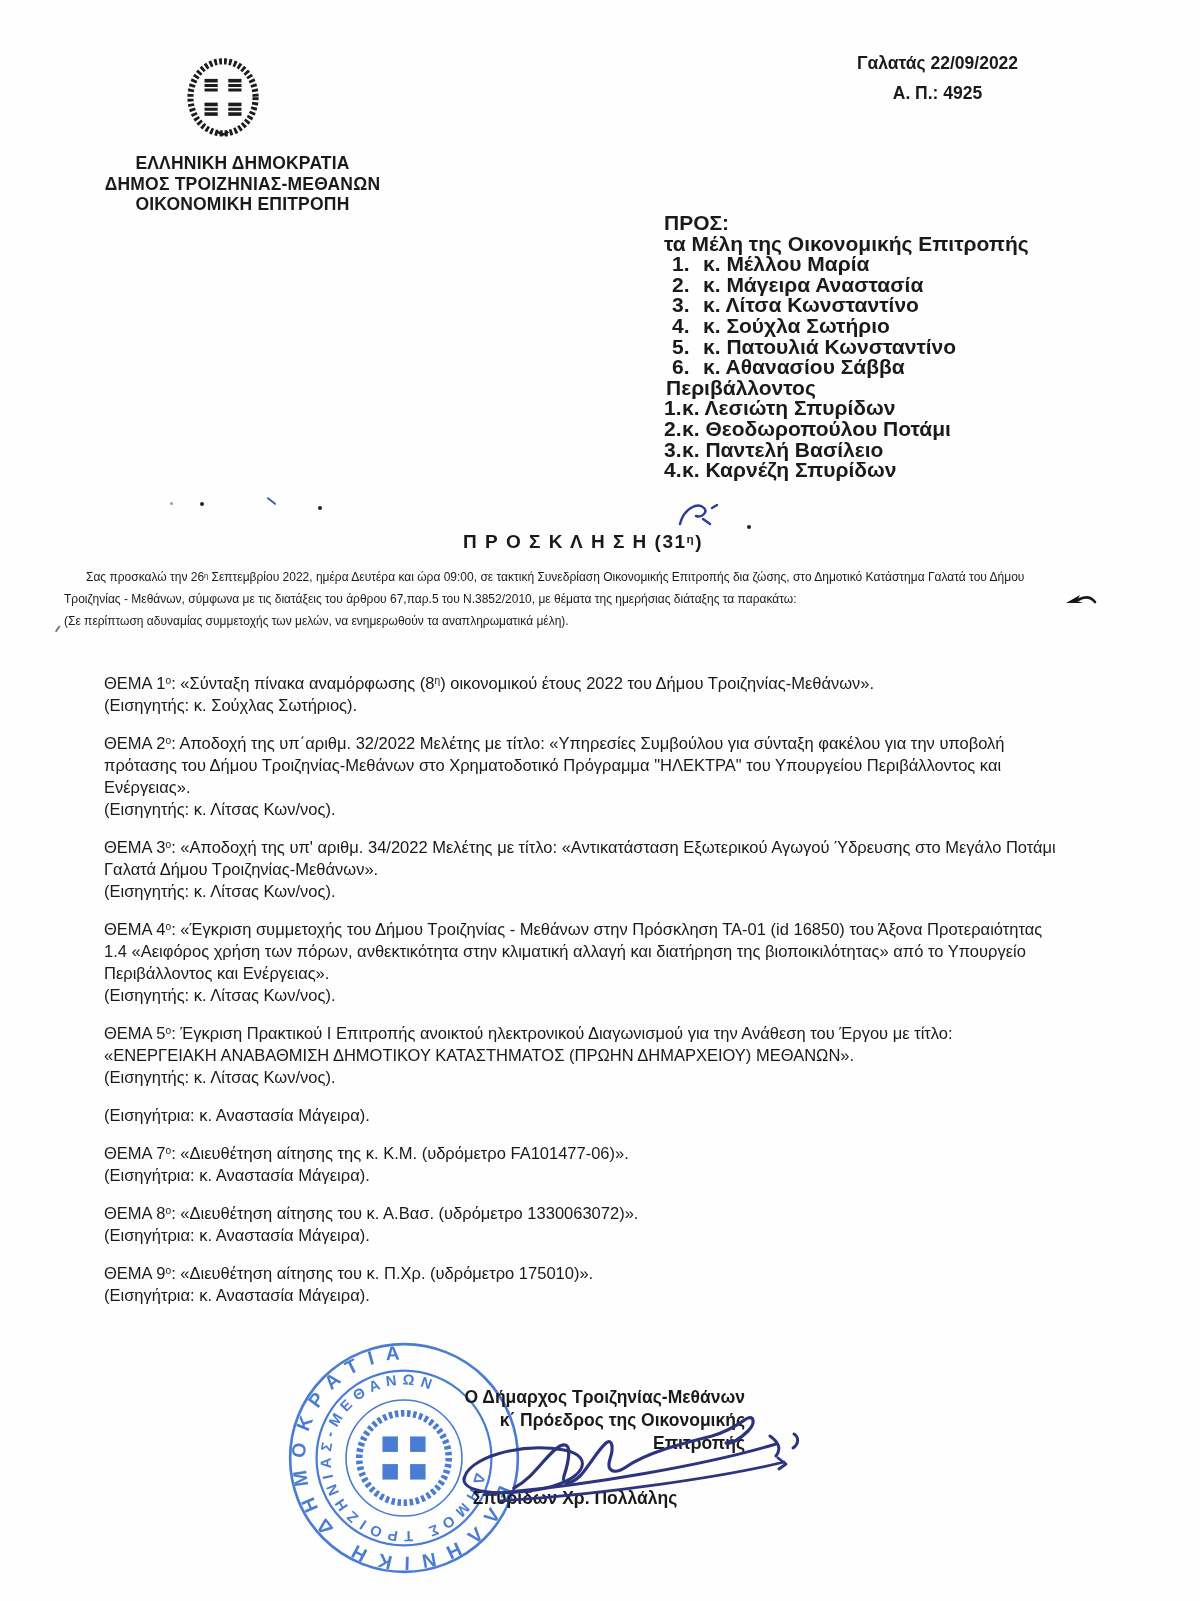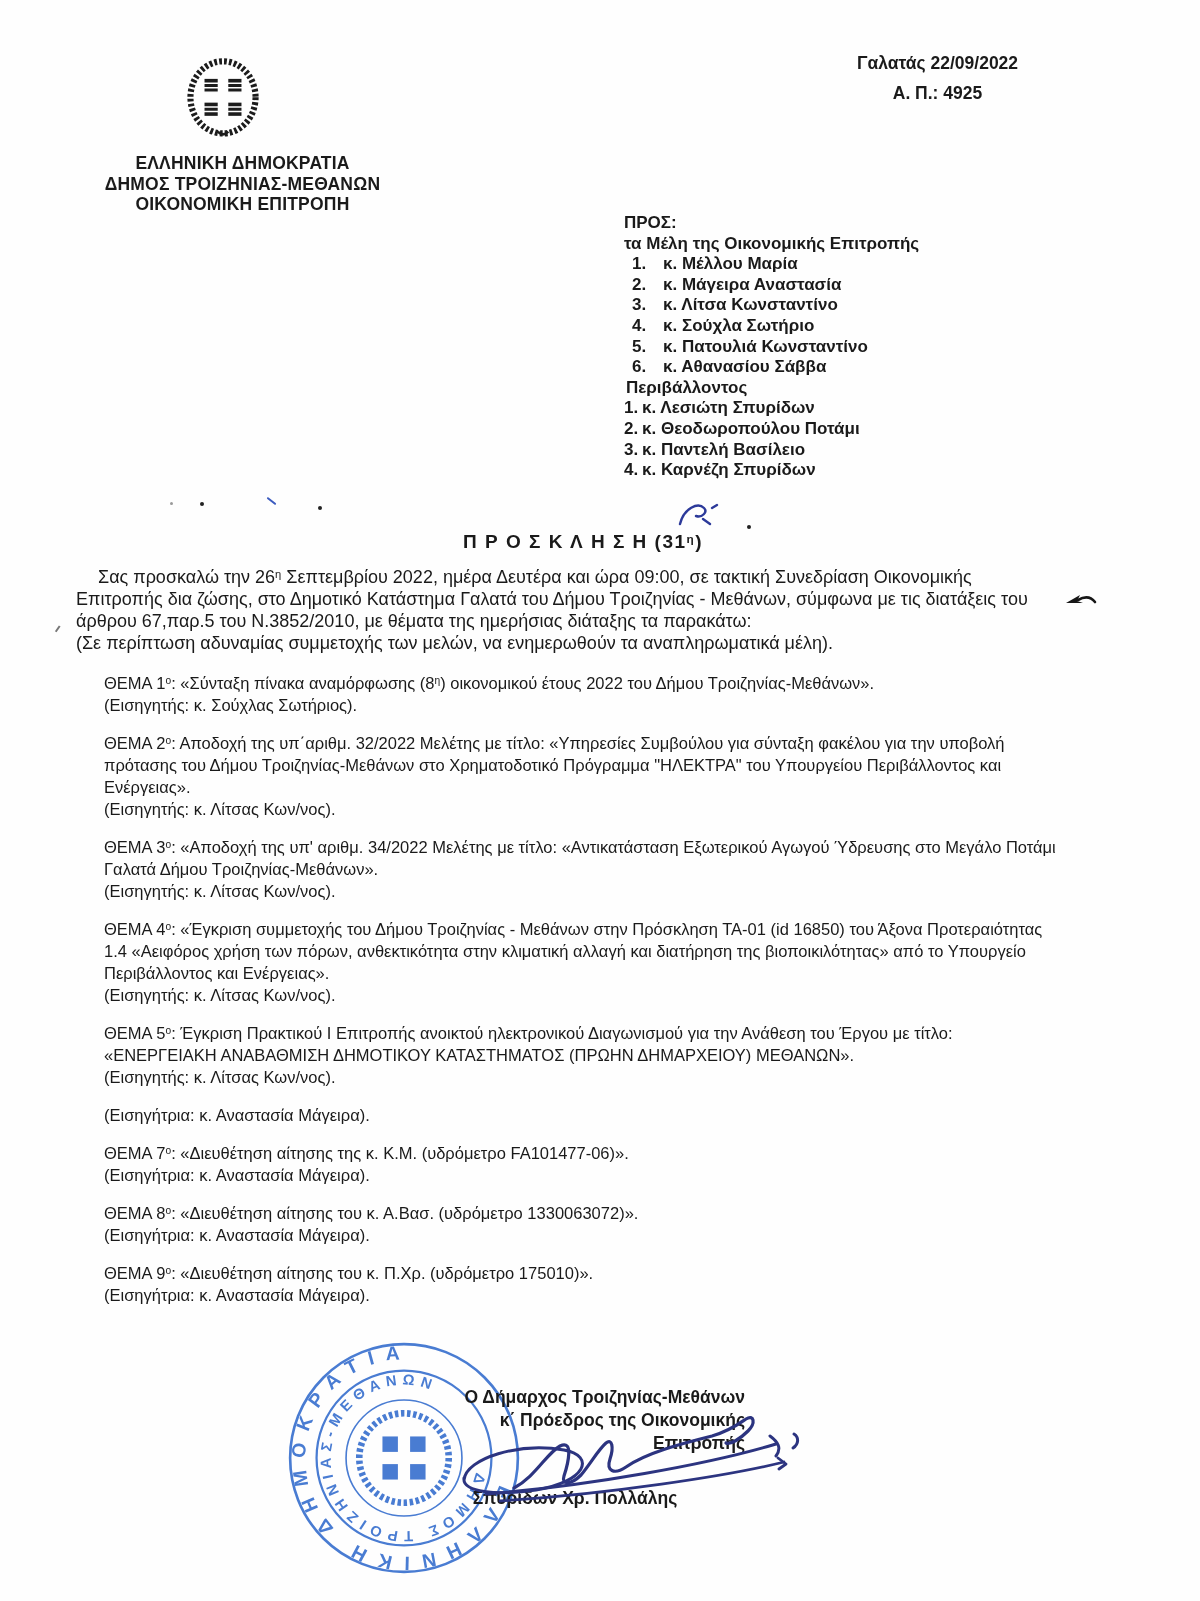--- a/index.html
+++ b/index.html
@@ -22,36 +22,36 @@
   .org-block{
     position:absolute;left:100px;top:153px;width:285px;
     text-align:center;font-weight:bold;font-size:17.5px;line-height:20.5px;
     letter-spacing:.2px;
   }
   .date-block{
     position:absolute;left:800px;top:48px;width:275px;
     text-align:center;font-weight:bold;font-size:17.5px;line-height:30px;
   }
   
-  .recipients{position:absolute;left:624px;top:213px;width:430px;
-    font-weight:bold;font-size:17px;line-height:20.6px;}
+  .recipients{position:absolute;left:664px;top:213px;width:430px;
+    font-weight:bold;font-size:21px;line-height:20.6px;}
   .r-row{white-space:nowrap;}
   .r-num{display:inline-block;width:31px;margin-left:8px;}
   .r-row.sub .r-num{width:18px;margin-left:0;}
   .subs-label{margin-left:2px;}
   
   .doc-title{
     position:absolute;left:0;top:531px;width:1200px;text-align:center;
     font-weight:bold;font-size:19px;letter-spacing:1.5px;
     transform:translateX(-17px);
   }
   sup{font-size:62%;line-height:0;position:relative;top:-0.45em;vertical-align:baseline;}
   
-  .intro-block{position:absolute;left:76px;top:566px;width:985px;
-    font-size:18px;line-height:22px;}
+  .intro-block{position:absolute;left:64px;top:566px;width:985px;
+    font-size:12px;line-height:22px;}
   .intro-main{text-indent:22px;}
   
   .themes{position:absolute;left:76px;top:672px;width:960px;
     font-size:16.5px;line-height:22px;margin-left:28px;}
   .theme{margin-bottom:16px;}
   .theme-title{white-space:pre-wrap;}
   
   .stamp-svg{position:absolute;left:282px;top:1336px;width:244px;height:244px;
     color:var(--stamp);opacity:.92;z-index:1;}
   .stamp-svg text{fill:var(--stamp);font-family:"Liberation Sans","DejaVu Sans",sans-serif;font-weight:bold;}

